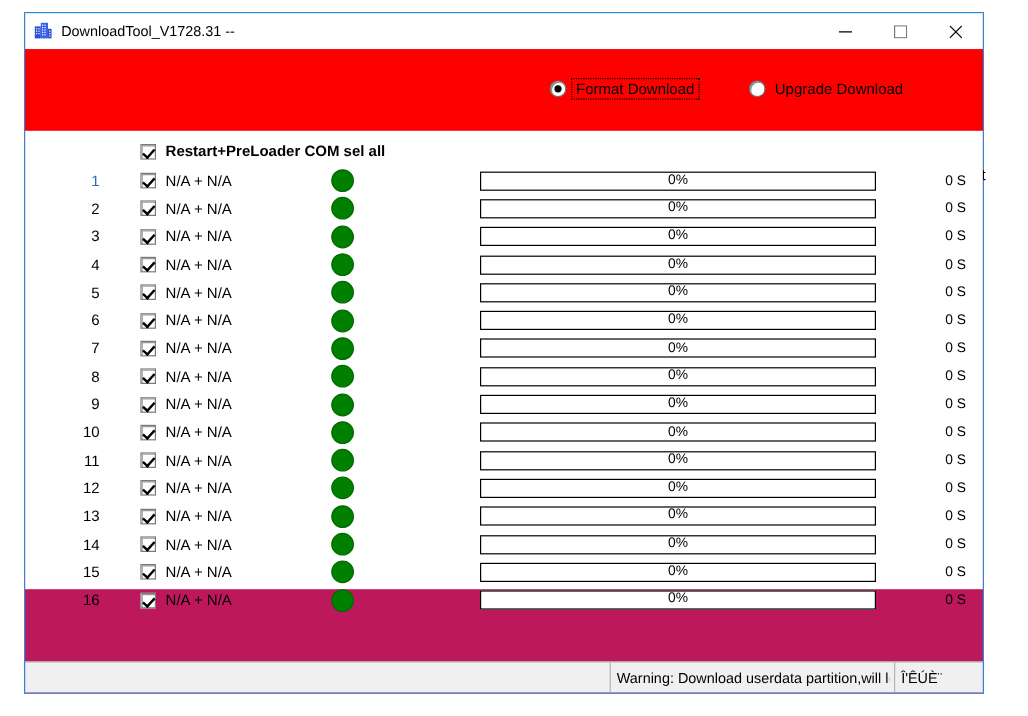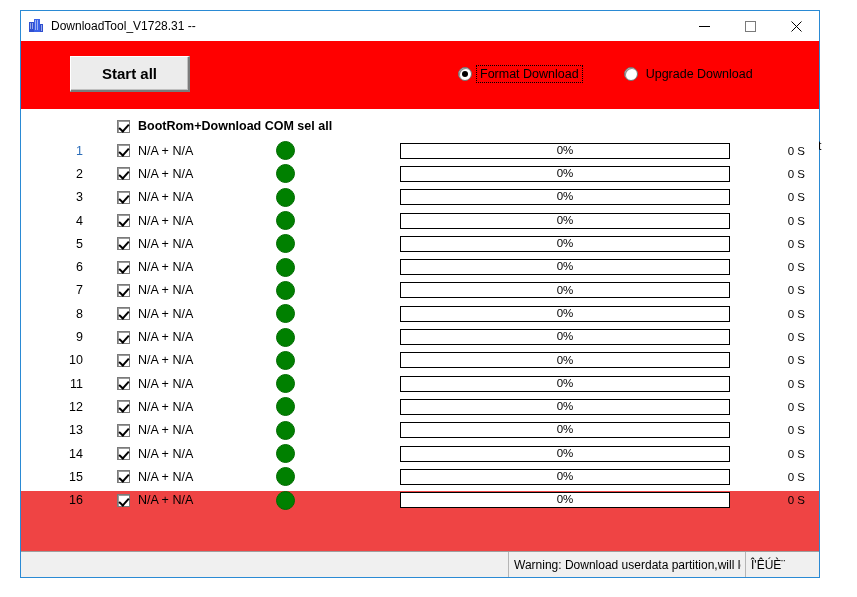--- a/index.html
+++ b/index.html
@@ -11,21 +11,21 @@
     font-family: "Liberation Sans", sans-serif;
     overflow: hidden;
   }
 
   #app-window {
     position: absolute;
     left: 20px;
     top: 10px;
     width: 800px;
     height: 568px;
-    background: #ef4444;
+    background: #be185d;
     border: 1px solid #2a8ad4;
     border-top: none;
     box-sizing: border-box;
   }
 
   
   .titlebar {
     position: relative;
     height: 31px;
     background: #ffffff;
@@ -356,21 +356,20 @@
         <svg width="11" height="11" viewBox="0 0 11 11">
           <line x1="0.5" y1="0.5" x2="10.5" y2="10.5" stroke="#000000" stroke-width="1"></line>
           <line x1="10.5" y1="0.5" x2="0.5" y2="10.5" stroke="#000000" stroke-width="1"></line>
         </svg>
       </div>
     </div>
   </div>
 
 
   <div class="toolbar">
-    <div class="btn3d" id="start-all-button">Start all</div>
 
     <div class="radio-group">
       <div class="radio-opt">
         <span class="radio-dot checked"></span>
         <span class="radio-label focused">Format Download</span>
       </div>
       <div class="radio-opt">
         <span class="radio-dot"></span>
         <span class="radio-label">Upgrade Download</span>
       </div>
@@ -381,21 +380,21 @@
     <div class="auto-restart">
       <span class="cb-box"></span>
       <span class="cb-label">Auto Restart</span>
     </div>
   </div>
 
   <div class="main-area">
 
     <div class="list-header">
       <span class="cb-box checked"></span>
-      <span class="hdr-label">BootRom+Download COM sel all</span>
+      <span class="hdr-label">Restart+PreLoader COM sel all</span>
     </div>
 
     <div class="rows" id="rows-container">
         <div class="row">
           <span class="row-num active">1</span>
           <span class="row-cb">
             <span class="cb-box checked"></span>
             <span class="cb-label">N/A + N/A</span>
           </span>
           <span class="status-dot"></span>

